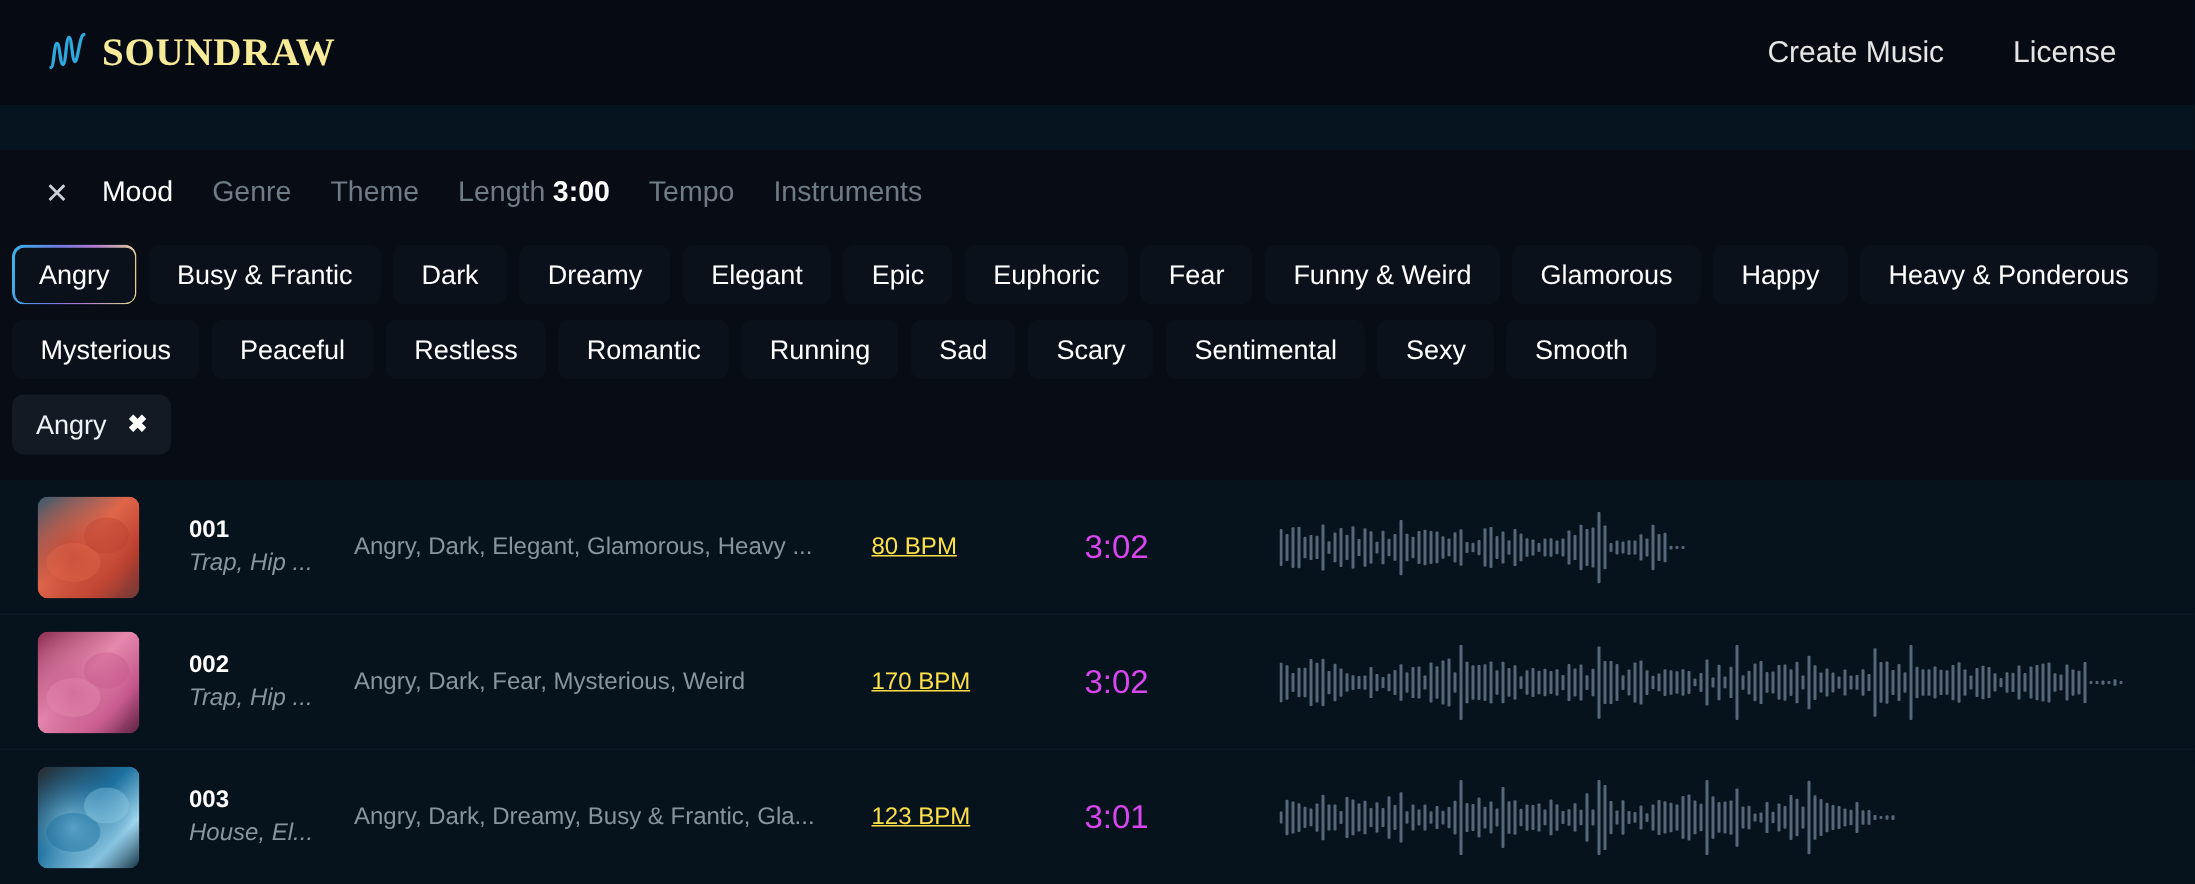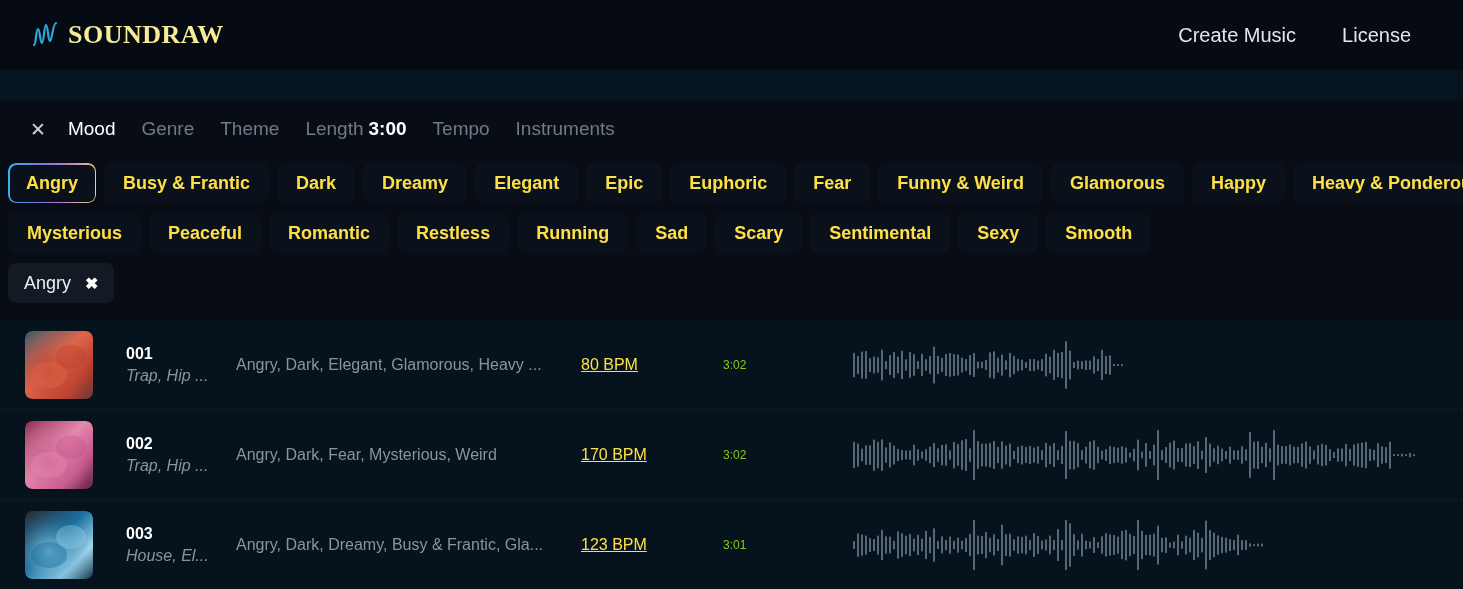--- a/index.html
+++ b/index.html
@@ -53,29 +53,28 @@
   .ftab.active { color:#ffffff; font-weight:normal; }
   .ftab .len-val { color:#ffffff; font-weight:bold; margin-left:5px; }
 
   .chip-rows { padding-left:8px; }
   .chip-row {
     display:flex; gap:8px; align-items:center;
     height:50px; flex-wrap:nowrap;
   }
   .chip {
     background:#0b111a;
-    color:#fde047;
+    color:#ffffff;
     border-radius:8px;
     height:40px;
     padding:0 18px;
     display:flex; align-items:center; justify-content:center;
     font-size:18px; white-space:nowrap; cursor:pointer;
     border:1px solid transparent;
     flex:0 0 auto;
-    font-weight:bold;
   }
   .chip.selected {
     position:relative;
     background:#0b111a;
     border:none;
     padding:1px;
   }
   .chip.selected::before {
     content:""; position:absolute; inset:0;
     border-radius:8px; padding:1.5px;
@@ -112,21 +111,21 @@
   .meta {
     margin-left:33px; width:110px; flex:0 0 auto;
   }
   .t-title { color:#ffffff; font-size:16px; font-weight:bold; line-height:1.35; }
   .t-genre { color:#8a949e; font-size:16px; line-height:1.35; white-space:nowrap;font-style:italic; }
   .t-tags {
     color:#8a949e; font-size:16px; width:345px; flex:0 0 auto;
     white-space:nowrap; overflow:hidden; text-overflow:ellipsis;
   }
   .t-bpm { color:#fde047; font-size:16px; width:142px; flex:0 0 auto;text-decoration:underline; }
-  .t-dur { color:#84cc16; font-size:12px; width:130px; flex:0 0 auto; }
+  .t-dur { color:#d946ef; font-size:22px; width:130px; flex:0 0 auto; }
   .wave { height:56px; flex:0 0 auto; display:block; }
 </style>
 </head>
 <body>
 
 <div class="header">
   <div class="logo">
     <svg class="logo-mark" viewBox="0 0 36 32">
       <path d="M2 26 C4 26 4 10 6 10 C8 10 8 24 10 24 C12 24 12 6 14 6 C16 6 16 22 18 22 C20 22 21 4 24 4" fill="none" stroke="#2fa8dd" stroke-width="2.2" stroke-linecap="round"></path>
     </svg>
@@ -165,22 +164,22 @@
         <div class="chip">Euphoric</div>
         <div class="chip">Fear</div>
         <div class="chip">Funny &amp; Weird</div>
         <div class="chip">Glamorous</div>
         <div class="chip">Happy</div>
         <div class="chip">Heavy &amp; Ponderous</div>
       </div>
     <div class="chip-row" id="chip-row-2">
         <div class="chip">Mysterious</div>
         <div class="chip">Peaceful</div>
+        <div class="chip">Restless</div>
         <div class="chip">Romantic</div>
-        <div class="chip">Restless</div>
         <div class="chip">Running</div>
         <div class="chip">Sad</div>
         <div class="chip">Scary</div>
         <div class="chip">Sentimental</div>
         <div class="chip">Sexy</div>
         <div class="chip">Smooth</div>
       </div>
     <div class="selected-row" id="selected-row">
         <div class="sel-tag">
           <span>Angry</span>

